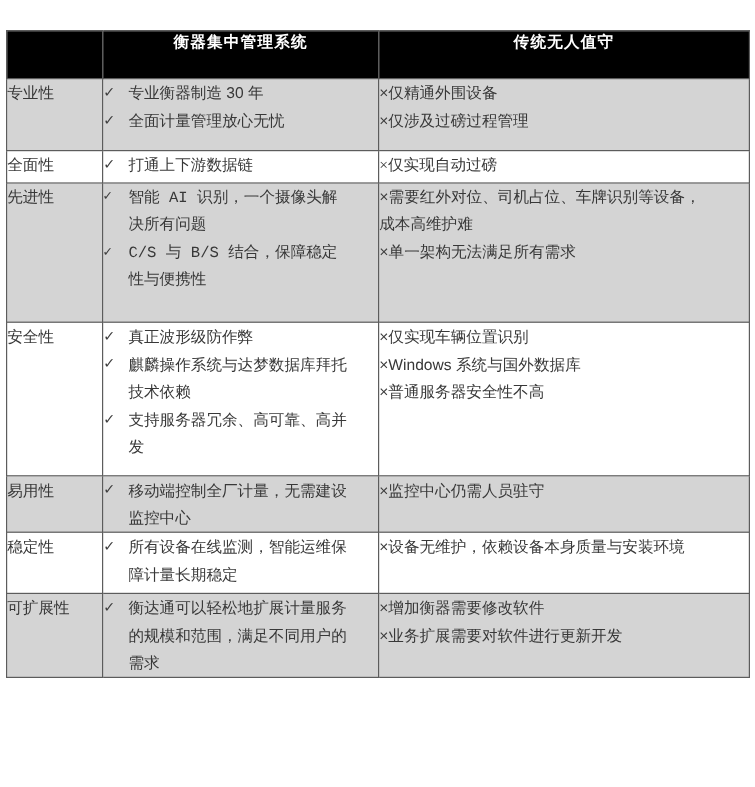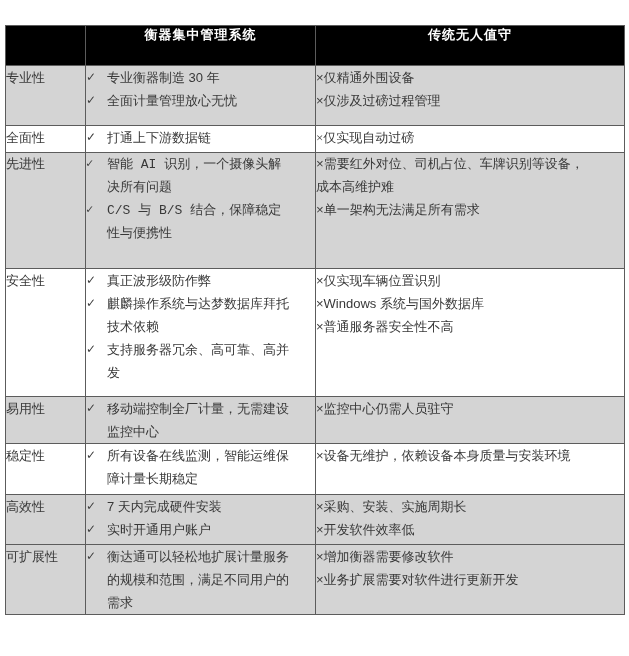--- a/index.html
+++ b/index.html
@@ -192,37 +192,20 @@
           <td class="pros-cell">
             <div class="pro-item">
               <span class="check">✓</span>
               <span class="pro-text">所有设备在线监测，智能运维保障计量长期稳定</span>
             </div>
           </td>
           <td class="cons-cell">
             <div class="con-item"><span class="cross">×</span><span>设备无维护，依赖设备本身质量与安装环境</span></div>
           </td>
         </tr>
-        <tr class="r7 shade">
-          <td class="label-cell">高效性</td>
-          <td class="pros-cell">
-            <div class="pro-item">
-              <span class="check">✓</span>
-              <span class="pro-text">7 天内完成硬件安装</span>
-            </div>
-            <div class="pro-item">
-              <span class="check">✓</span>
-              <span class="pro-text">实时开通用户账户</span>
-            </div>
-          </td>
-          <td class="cons-cell">
-            <div class="con-item"><span class="cross">×</span><span>采购、安装、实施周期长</span></div>
-            <div class="con-item"><span class="cross">×</span><span>开发软件效率低</span></div>
-          </td>
-        </tr>
         <tr class="r9 shade">
           <td class="label-cell">可扩展性</td>
           <td class="pros-cell">
             <div class="pro-item">
               <span class="check">✓</span>
               <span class="pro-text">衡达通可以轻松地扩展计量服务的规模和范围，满足不同用户的需求</span>
             </div>
           </td>
           <td class="cons-cell">
             <div class="con-item"><span class="cross">×</span><span>增加衡器需要修改软件</span></div>

